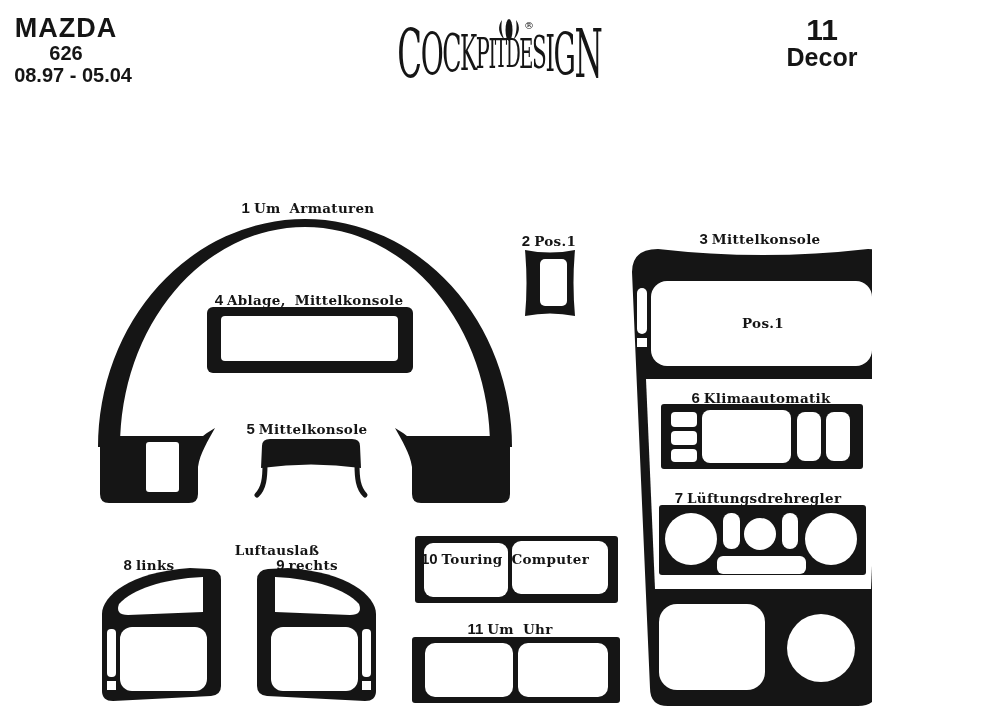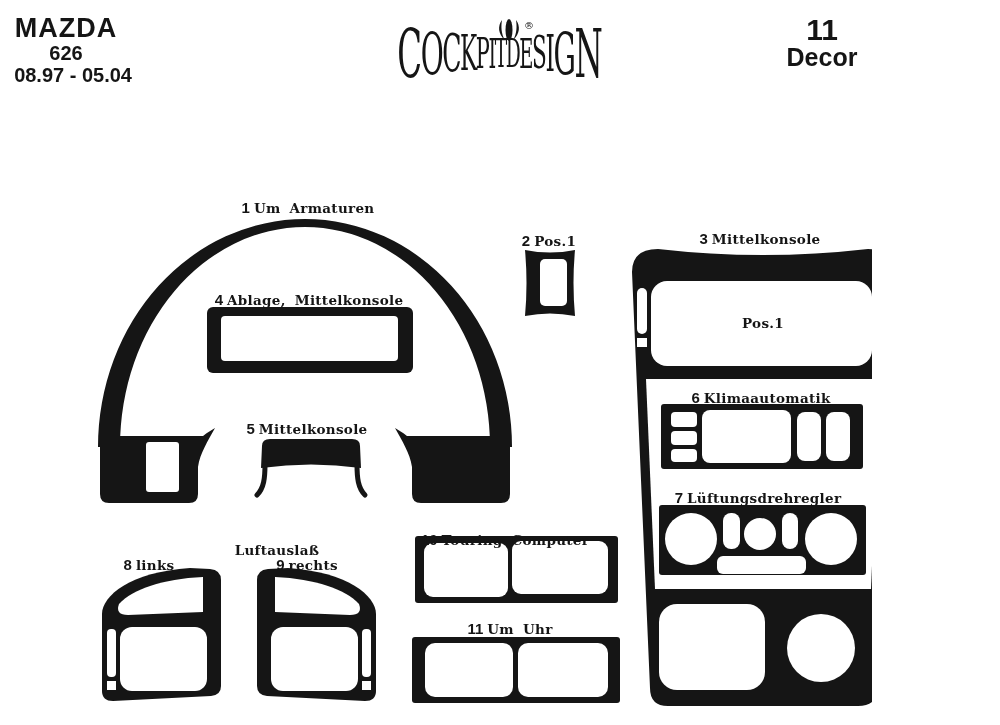--- a/index.html
+++ b/index.html
@@ -199,21 +199,21 @@
     <span class="txt">Lüftungsdrehregler</span>
   </div>
   <div class="plabel" style="left:149px; top:556px;">
     <span class="num">8</span>
     <span class="txt">links</span>
   </div>
   <div class="plabel" style="left:307px; top:556px;">
     <span class="num">9</span>
     <span class="txt">rechts</span>
   </div>
-  <div class="plabel" style="left:505px; top:531px;justify-content:flex-end;">
+  <div class="plabel" style="left:505px; top:550px;justify-content:flex-end;">
     <span class="num">10</span>
     <span class="txt">Touring Computer</span>
   </div>
   <div class="plabel" style="left:510px; top:620px;">
     <span class="num">11</span>
     <span class="txt">Um Uhr</span>
   </div>
   <div class="plabel" style="left:237px; top:542px;margin-left:40px;">
     <span class="txt-only">Luftauslaß</span>
   </div>

